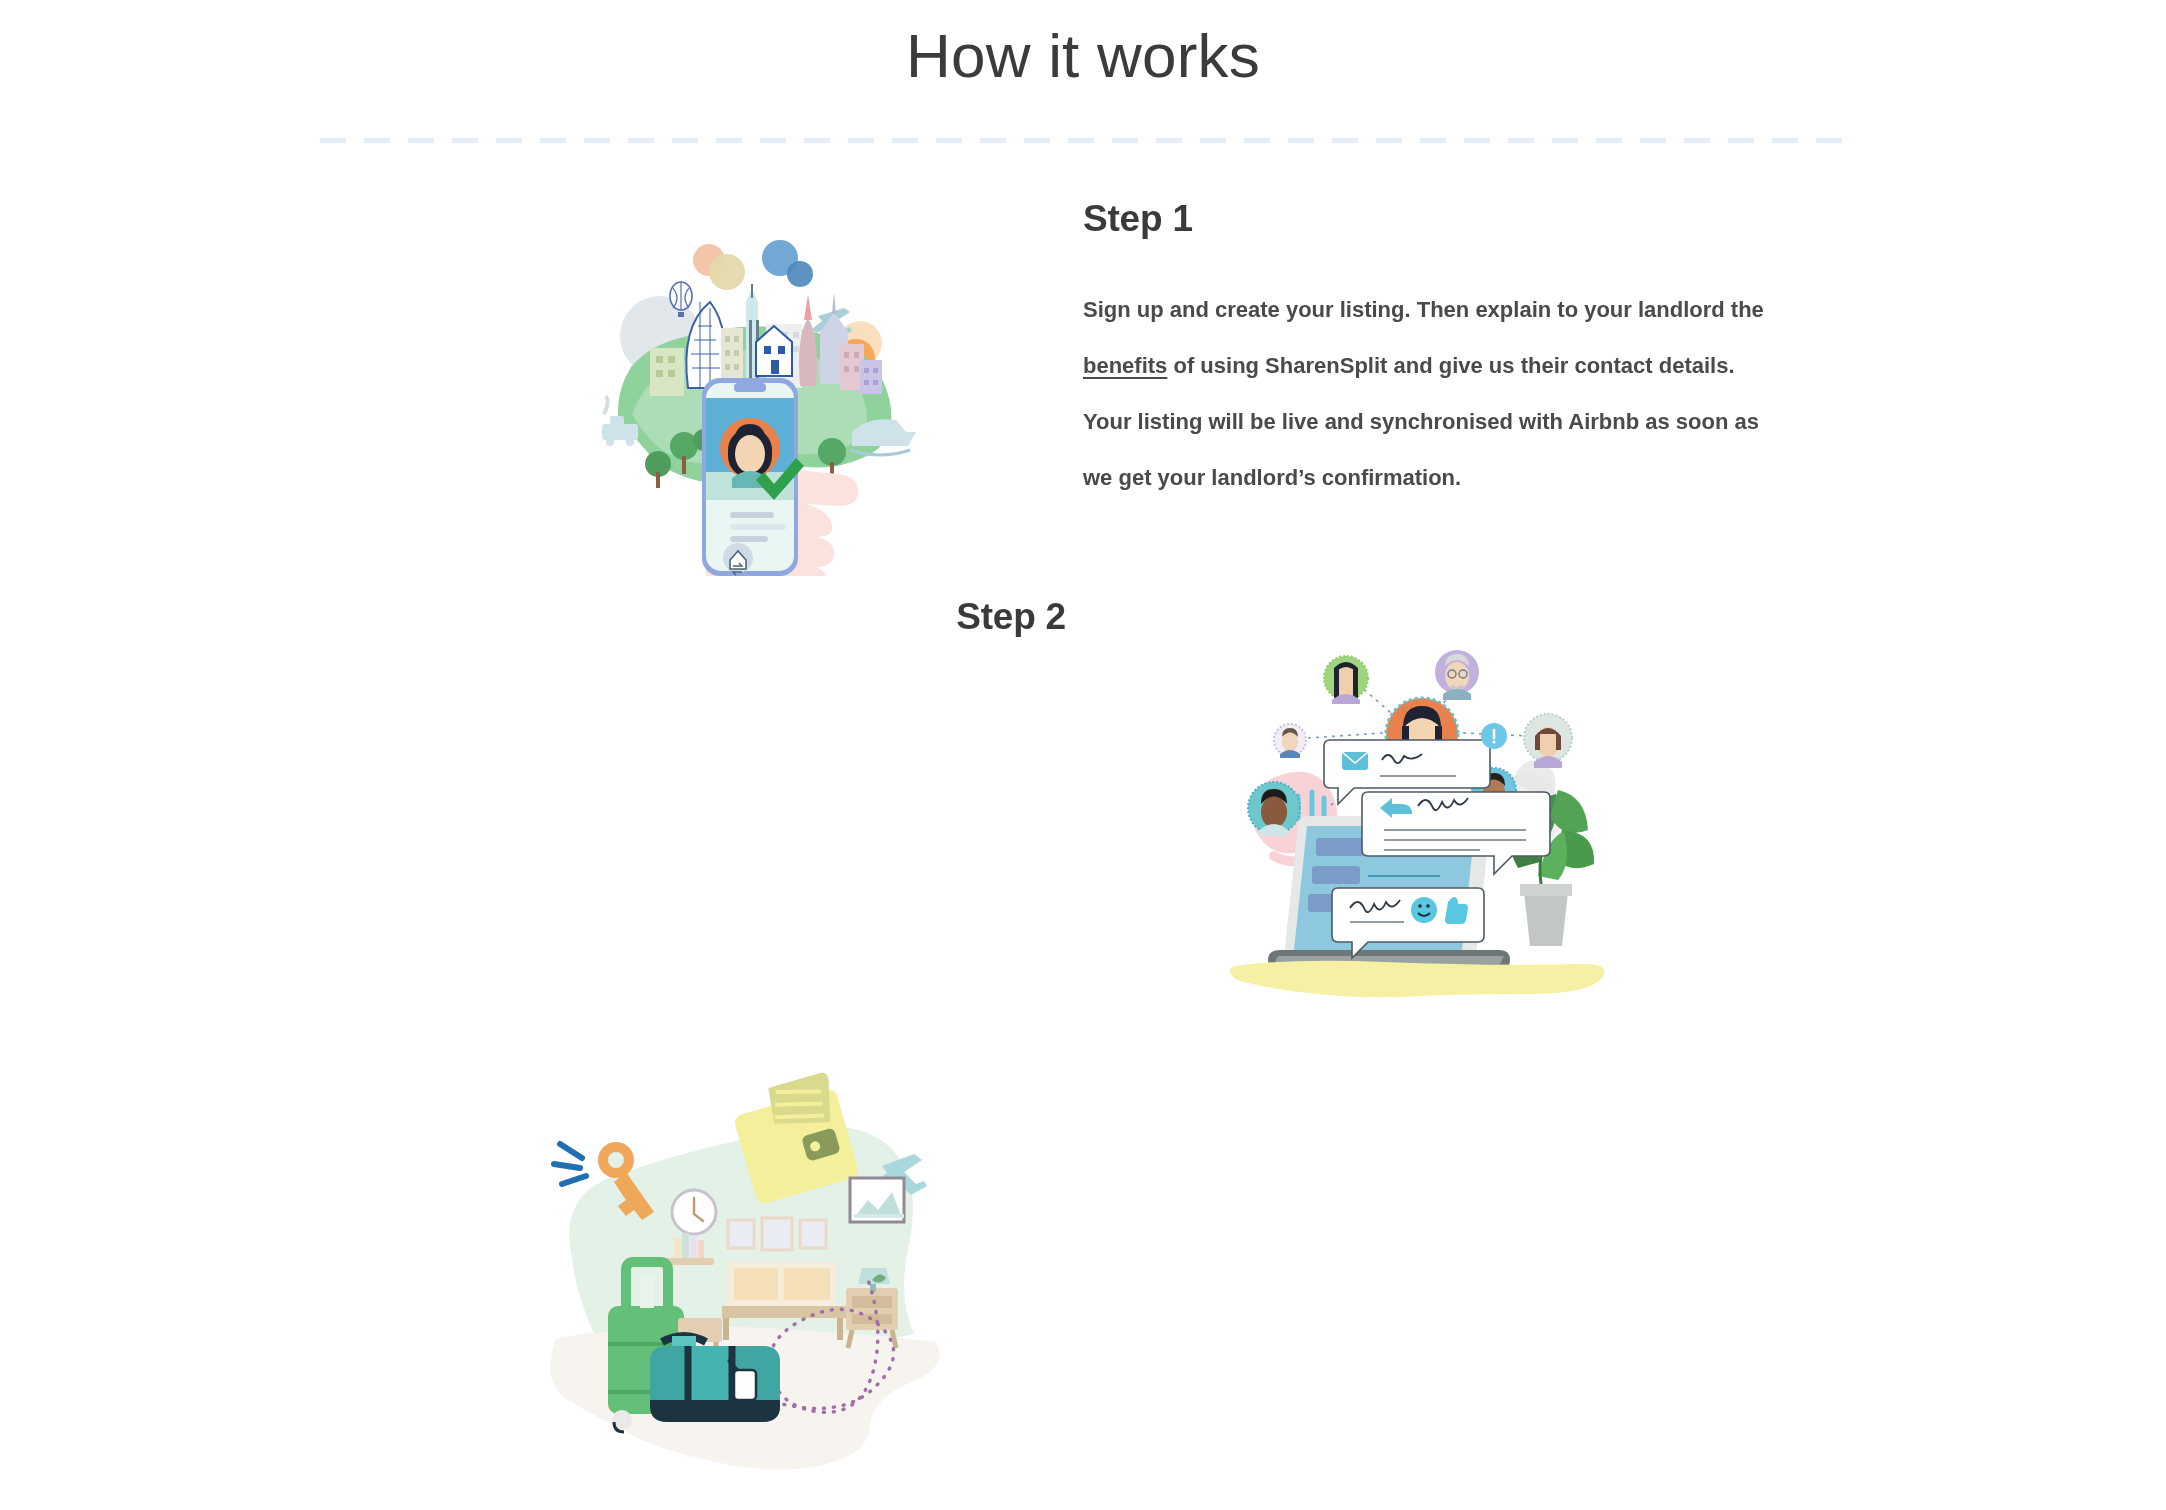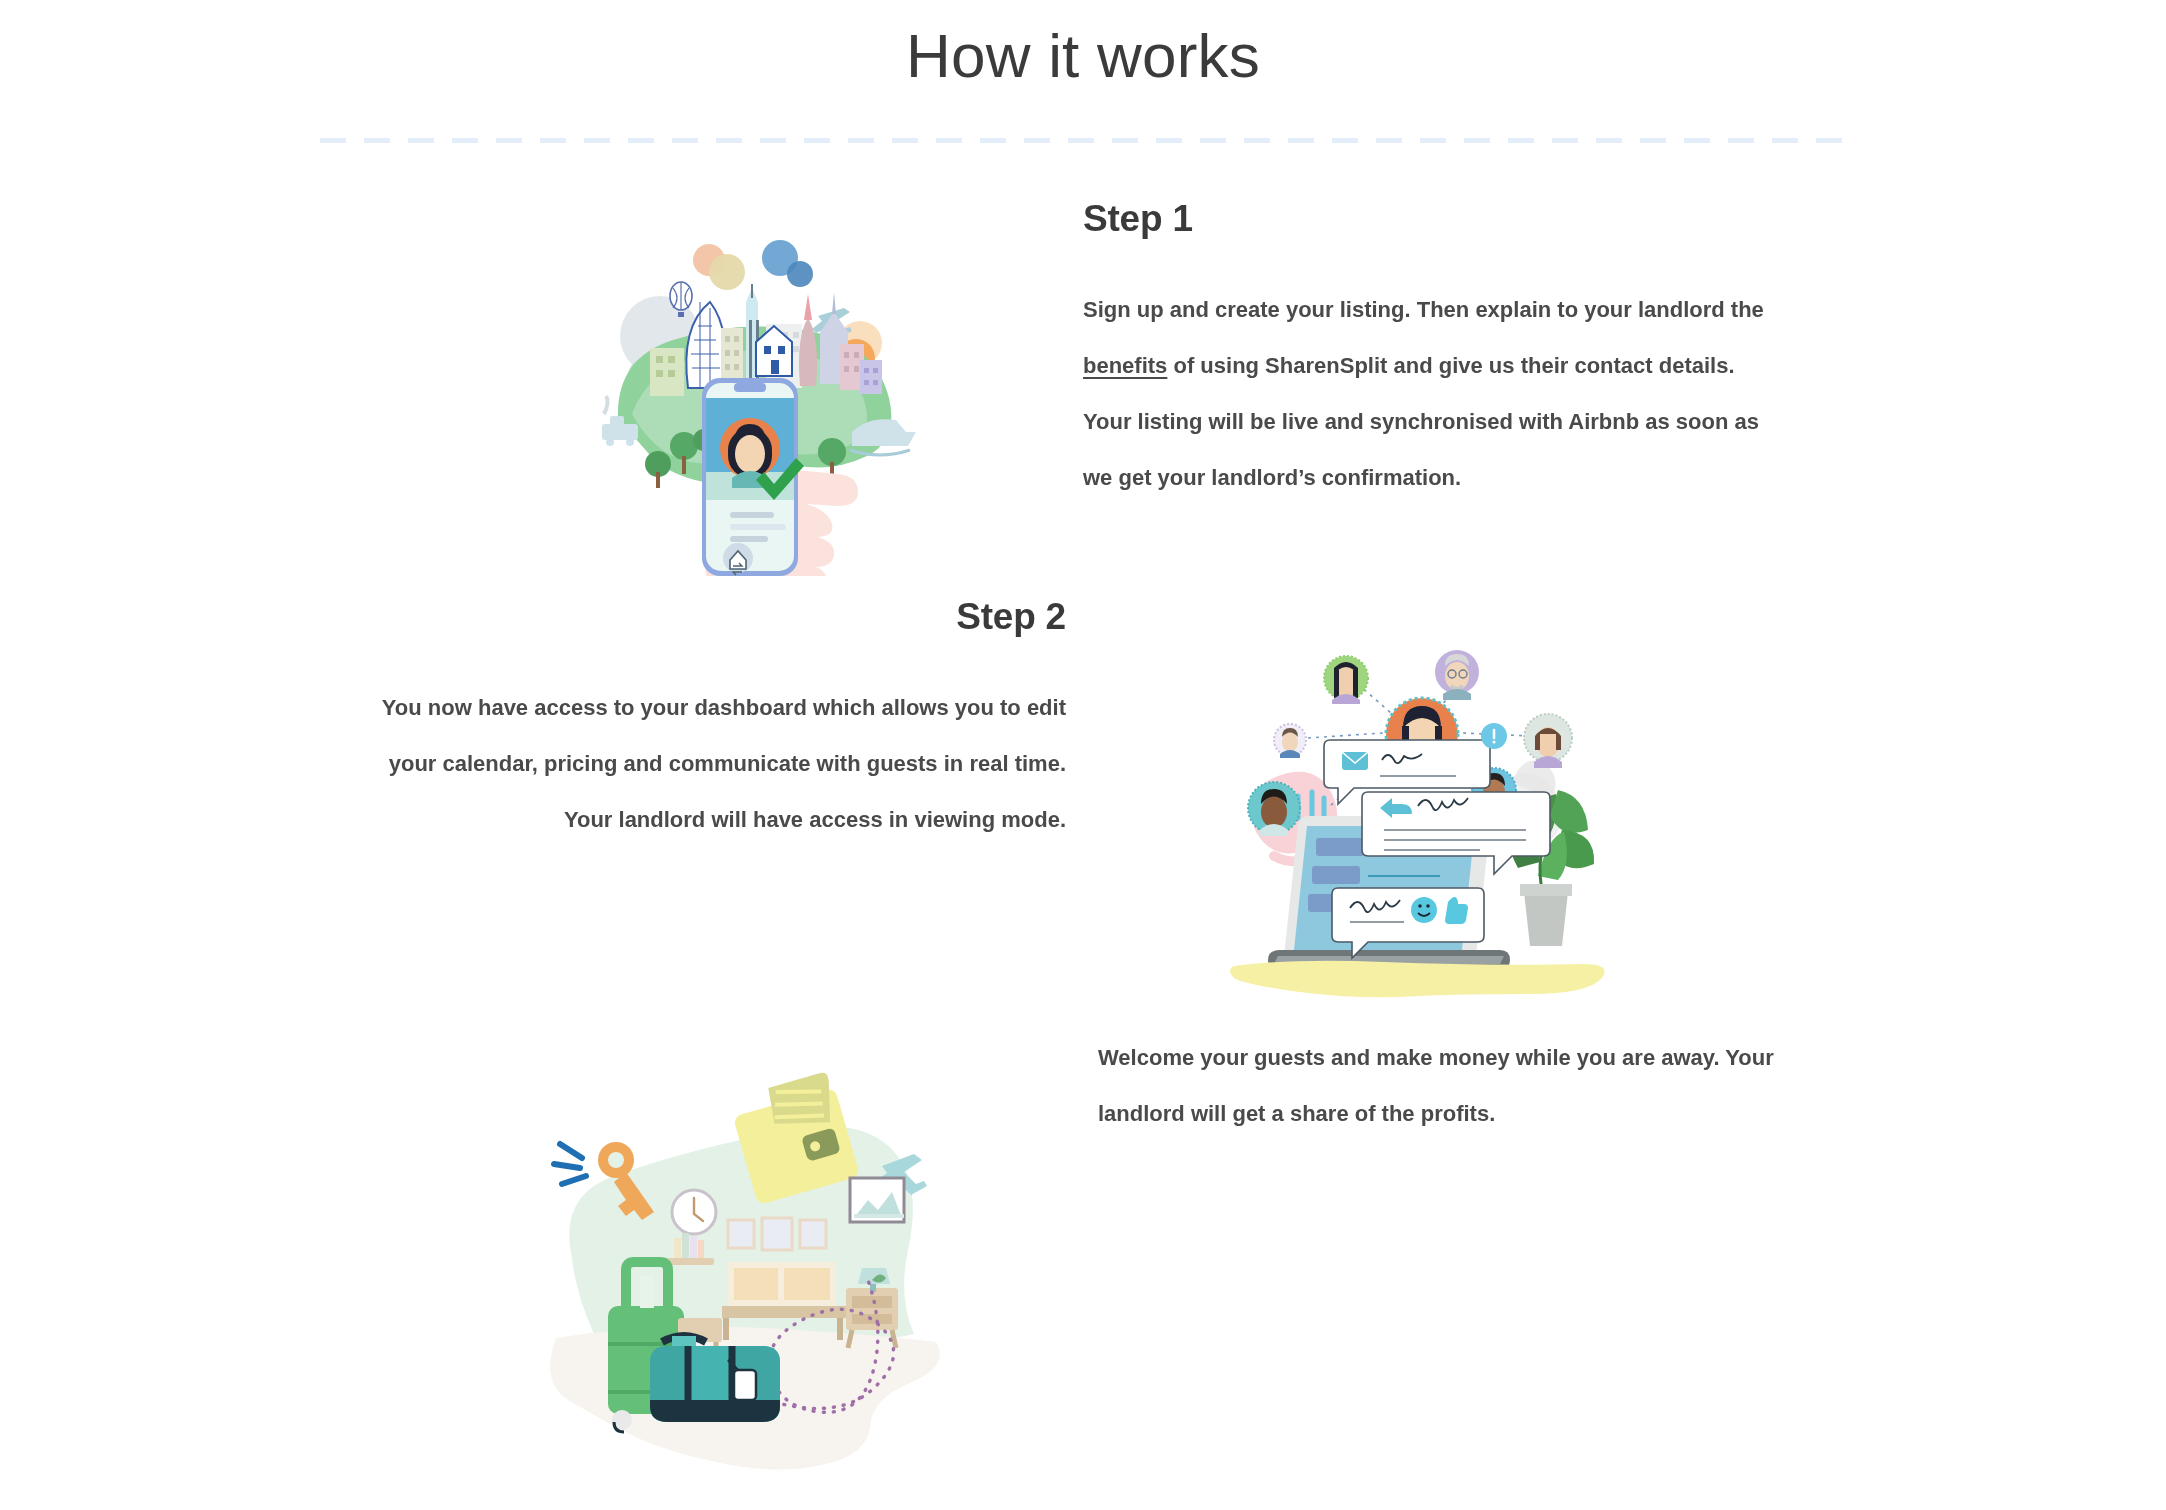--- a/index.html
+++ b/index.html
@@ -195,23 +195,20 @@
     <div class="step-head">Step 1</div>
     <div class="step-body">
       <p>
         <span>Sign up and create your listing. Then explain to your landlord the </span><a class="link-inline" href="#">benefits</a><span> of using SharenSplit and give us their contact details. Your listing will be live and synchronised with Airbnb as soon as we get your landlord’s confirmation.</span>
       </p>
     </div>
   </div>
 
   <div id="step2-text">
     <div class="step-head">Step 2</div>
-    <div class="step-body">
-      <p>You now have access to your dashboard which allows you to edit your calendar, pricing and communicate with guests in real time. Your landlord will have access in viewing mode.</p>
-    </div>
   </div>
 
   <div id="step2-img">
     <svg viewBox="0 0 462 400" xmlns="http://www.w3.org/2000/svg">
 
       <path d="M44 232 q-16 -42 22 -56 q38 -14 54 18 q16 34 -18 52 q-38 20 -58 -14z" fill="#f8d2d7"></path>
       <path d="M62 256 q18 10 44 2" stroke="#f8d2d7" stroke-width="10" fill="none" stroke-linecap="round"></path>
       <path d="M286 186 q34 -28 56 4 q22 32 -10 56 q-28 22 -48 -6 q-18 -26 2 -54z" fill="#ececec" opacity=".85"></path>
       <path d="M300 182 q12 -30 32 -18 q18 10 8 36" fill="#e6e6e6" opacity=".8"></path>
 
@@ -419,17 +416,16 @@
       <path d="M212 276 h28 q18 0 18 16 v44 q0 16 -18 16 h-28z" fill="#3fa6a4"></path>
       <path d="M128 336 q0 16 18 16 h94 q18 0 18 -16 v-6 h-130z" fill="#1d3440"></path>
       <path d="M166 276 v76 M210 276 v76" stroke="#1d3440" stroke-width="7"></path>
       <path d="M206 290 l16 16" stroke="#1d3440" stroke-width="2.5"></path>
       <rect x="212" y="300" width="22" height="30" rx="4" fill="#ffffff" stroke="#1d3440" stroke-width="2.5"></rect>
     </svg>
   </div>
 
   <div id="step3-text">
     <div class="step-body">
-      <p>Welcome your guests and make money while you are away. Your landlord will get a share of the profits.</p>
     </div>
   </div>
 
 </div>
 
 </body></html>

